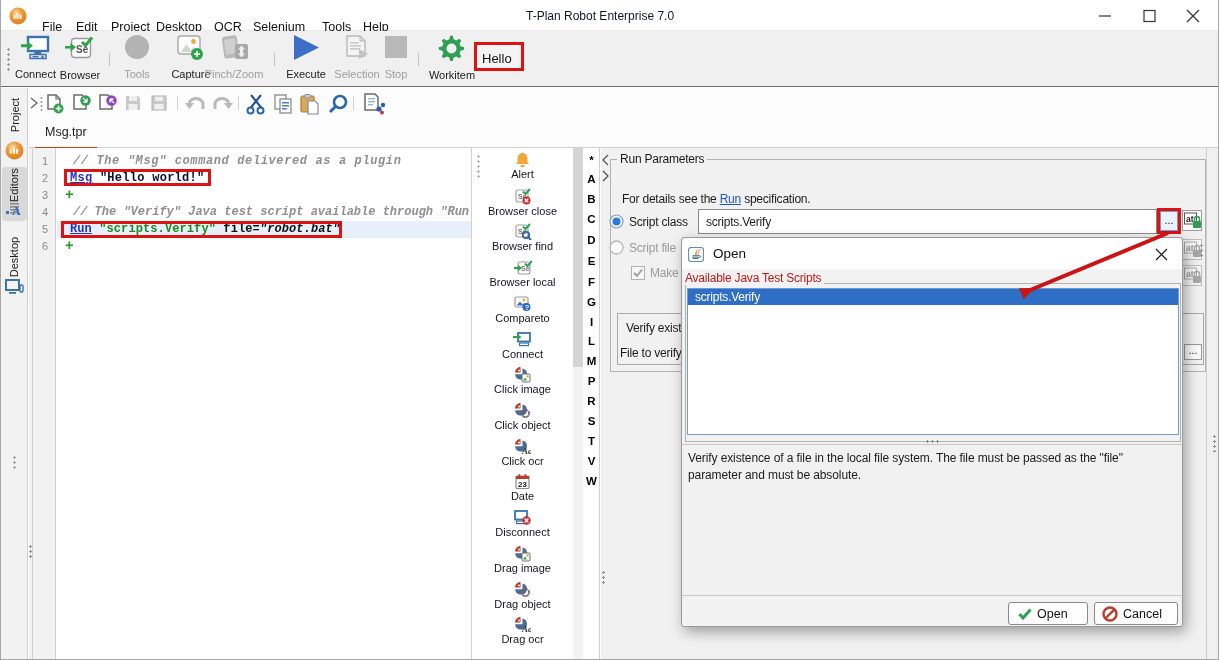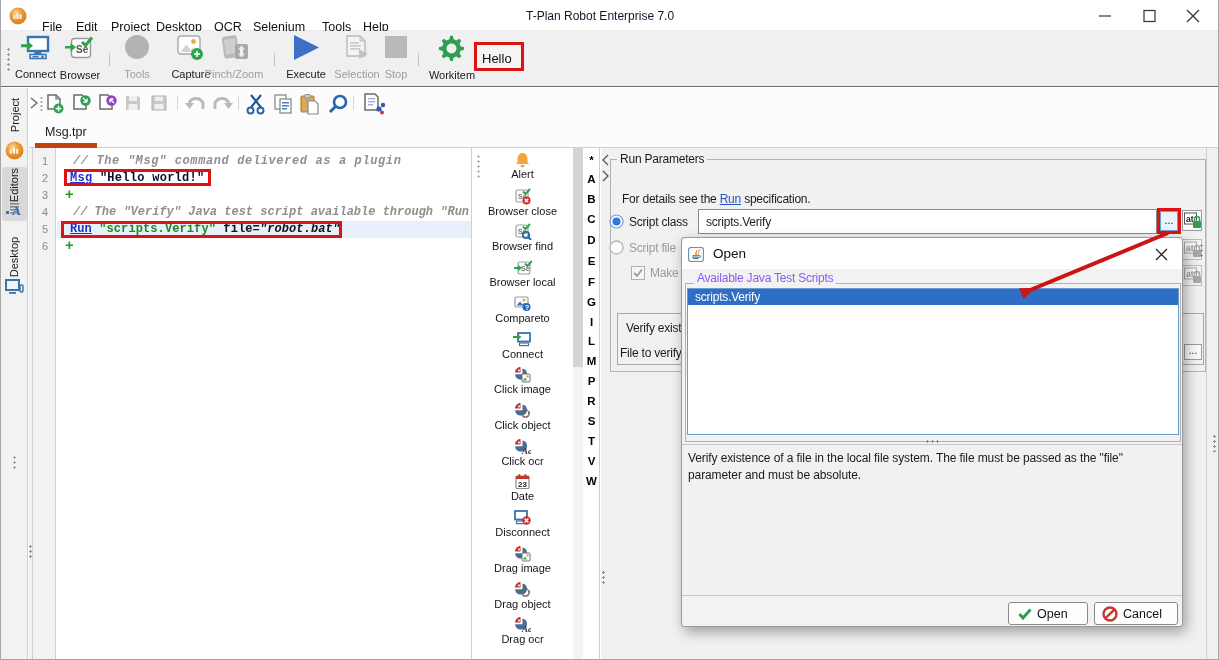--- a/index.html
+++ b/index.html
@@ -19,21 +19,21 @@
 .tsep { position:absolute; top:22px; width:1px; height:13px; background:#c4c4c4; }
 
 #toolbar2 { position:absolute; left:29px; top:88px; width:1189px; height:30px; background:#fcfcfc; }
 .t2sep { position:absolute; top:8px; width:1px; height:14px; background:#d4d4d4; }
 
 #sidebar { position:absolute; left:1px; top:88px; width:27px; height:571px; background:#f2f2f2; border-right:1px solid #cfcfcf; }
 #sidestrip { position:absolute; left:29px; top:148px; width:4px; height:511px; background:#f2f2f2; border-right:1px solid #cfcfcf; }
 .vtext { font-size:11px; color:#1b1b1b; white-space:nowrap; transform:rotate(-90deg); transform-origin:center; position:absolute; }
 
 #tabbar { position:absolute; left:29px; top:118px; width:1189px; height:30px; background:#fcfcfc; border-bottom:1px solid #d0d0d0; }
-#tab1 { position:absolute; left:6px; top:0px; height:30px; padding:0 10px; font-size:12.5px; color:#1b1b1b; line-height:28px; border-bottom:5px solid #c2410c; }
+#tab1 { position:absolute; left:6px; top:0px; height:30px; padding:0 10px; font-size:12.5px; color:#1b1b1b; line-height:28px; border-bottom:1px solid #c2410c; }
 
 #editor { position:absolute; left:33px; top:148px; width:438px; height:511px; background:#ffffff; }
 #gutter { position:absolute; left:0; top:0; width:23px; height:511px; background:#f2f2f2; border-right:1px solid #d0d0d0; }
 .lnum { position:absolute; right:7px; font-size:11px; color:#8a8a8a; }
 .cline { position:absolute; left:37px; width:401px; height:17px; font-family:"Liberation Mono", monospace; font-size:12px; font-weight:bold; line-height:17px; white-space:pre; }
 .comment { color:#8f8f8f; font-style:italic; font-weight:bold; }
 .kw { color:#2230c8; text-decoration:underline; }
 .str { color:#0d0d33; }
 .grn { color:#1e8a1e; }
 .blk { color:#111; }
@@ -524,21 +524,21 @@
     <path d="M10.2 7.6 C8.8 6.4 11.8 5.4 10.4 3.4 C12.6 4.8 9.8 6.4 11.4 7.6 Z" fill="#e8832a"></path>
     <path d="M9.6 4.2 C11.2 3.0 12.4 3.4 12.2 2.0" stroke="#e8832a" stroke-width="1" fill="none"></path>
     <path d="M4.5 8.7 L11 8.7 M4 10.2 L11.5 10.2 M5 11.6 L10.5 11.6" stroke="#44708f" stroke-width="1" fill="none"></path>
     <path d="M11.5 8.5 C13.3 8.5 13.3 10.5 11.3 10.4" stroke="#44708f" stroke-width="0.9" fill="none"></path>
   </svg>
   <div style="position:absolute;left:31px;top:8px;font-size:13.5px;color:#111">Open</div>
   <svg class="abs" style="left:472px;top:9px" width="15" height="15" viewBox="0 0 15 15">
     <path d="M2 2 L13 13 M13 2 L2 13" stroke="#222" stroke-width="1.3"></path>
   </svg>
   <div style="position:absolute;left:3px;top:45px;width:496px;height:159px;border:1px solid #b2b2b2"></div>
-  <div style="position:absolute;left:12px;top:33px;font-size:12px;color:#8b5cf6;background:#f2f2f2;padding:0 3px;letter-spacing:-0.22px">Available Java Test Scripts</div>
+  <div style="position:absolute;left:0;top:33px;font-size:12px;color:#b91c1c;background:#f2f2f2;padding:0 3px;letter-spacing:-0.22px">Available Java Test Scripts</div>
   <div style="position:absolute;left:5px;top:50px;width:492px;height:147px;background:#fff;border:1px solid #6f9bd5"></div>
   <div style="position:absolute;left:6px;top:51px;width:490px;height:16px;background:#2e6ec4"></div>
   <div style="position:absolute;left:13px;top:52px;font-size:12px;color:#fff;letter-spacing:-0.22px">scripts.Verify</div>
   <div style="position:absolute;left:243px;top:202px;width:16px;height:3px;background-image:radial-gradient(circle,#8a8a8a 1px,transparent 1.2px);background-size:5px 3px;background-repeat:repeat-x"></div>
   <div style="position:absolute;left:0px;top:206px;width:500px;height:152px;background:#f1f1f1;border-top:1px solid #c8c8c8;border-bottom:1px solid #c8c8c8"></div>
   <div style="position:absolute;left:6px;top:212px;width:490px;font-size:12px;color:#1b1b1b;line-height:17px;letter-spacing:-0.1px">Verify existence of a file in the local file system. The file must be passed as the "file"<br>parameter and must be absolute.</div>
   <div style="position:absolute;left:326px;top:364px;width:80px;height:23px;background:#fefefe;border:1px solid #8a8a8a;border-radius:3px">
     <svg class="abs" style="left:9px;top:5px" width="14" height="12" viewBox="0 0 14 12">
         <path d="M1.5 6 L5 10 L12.5 1.5" fill="none" stroke="#2f9e52" stroke-width="3"></path>
       </svg>

